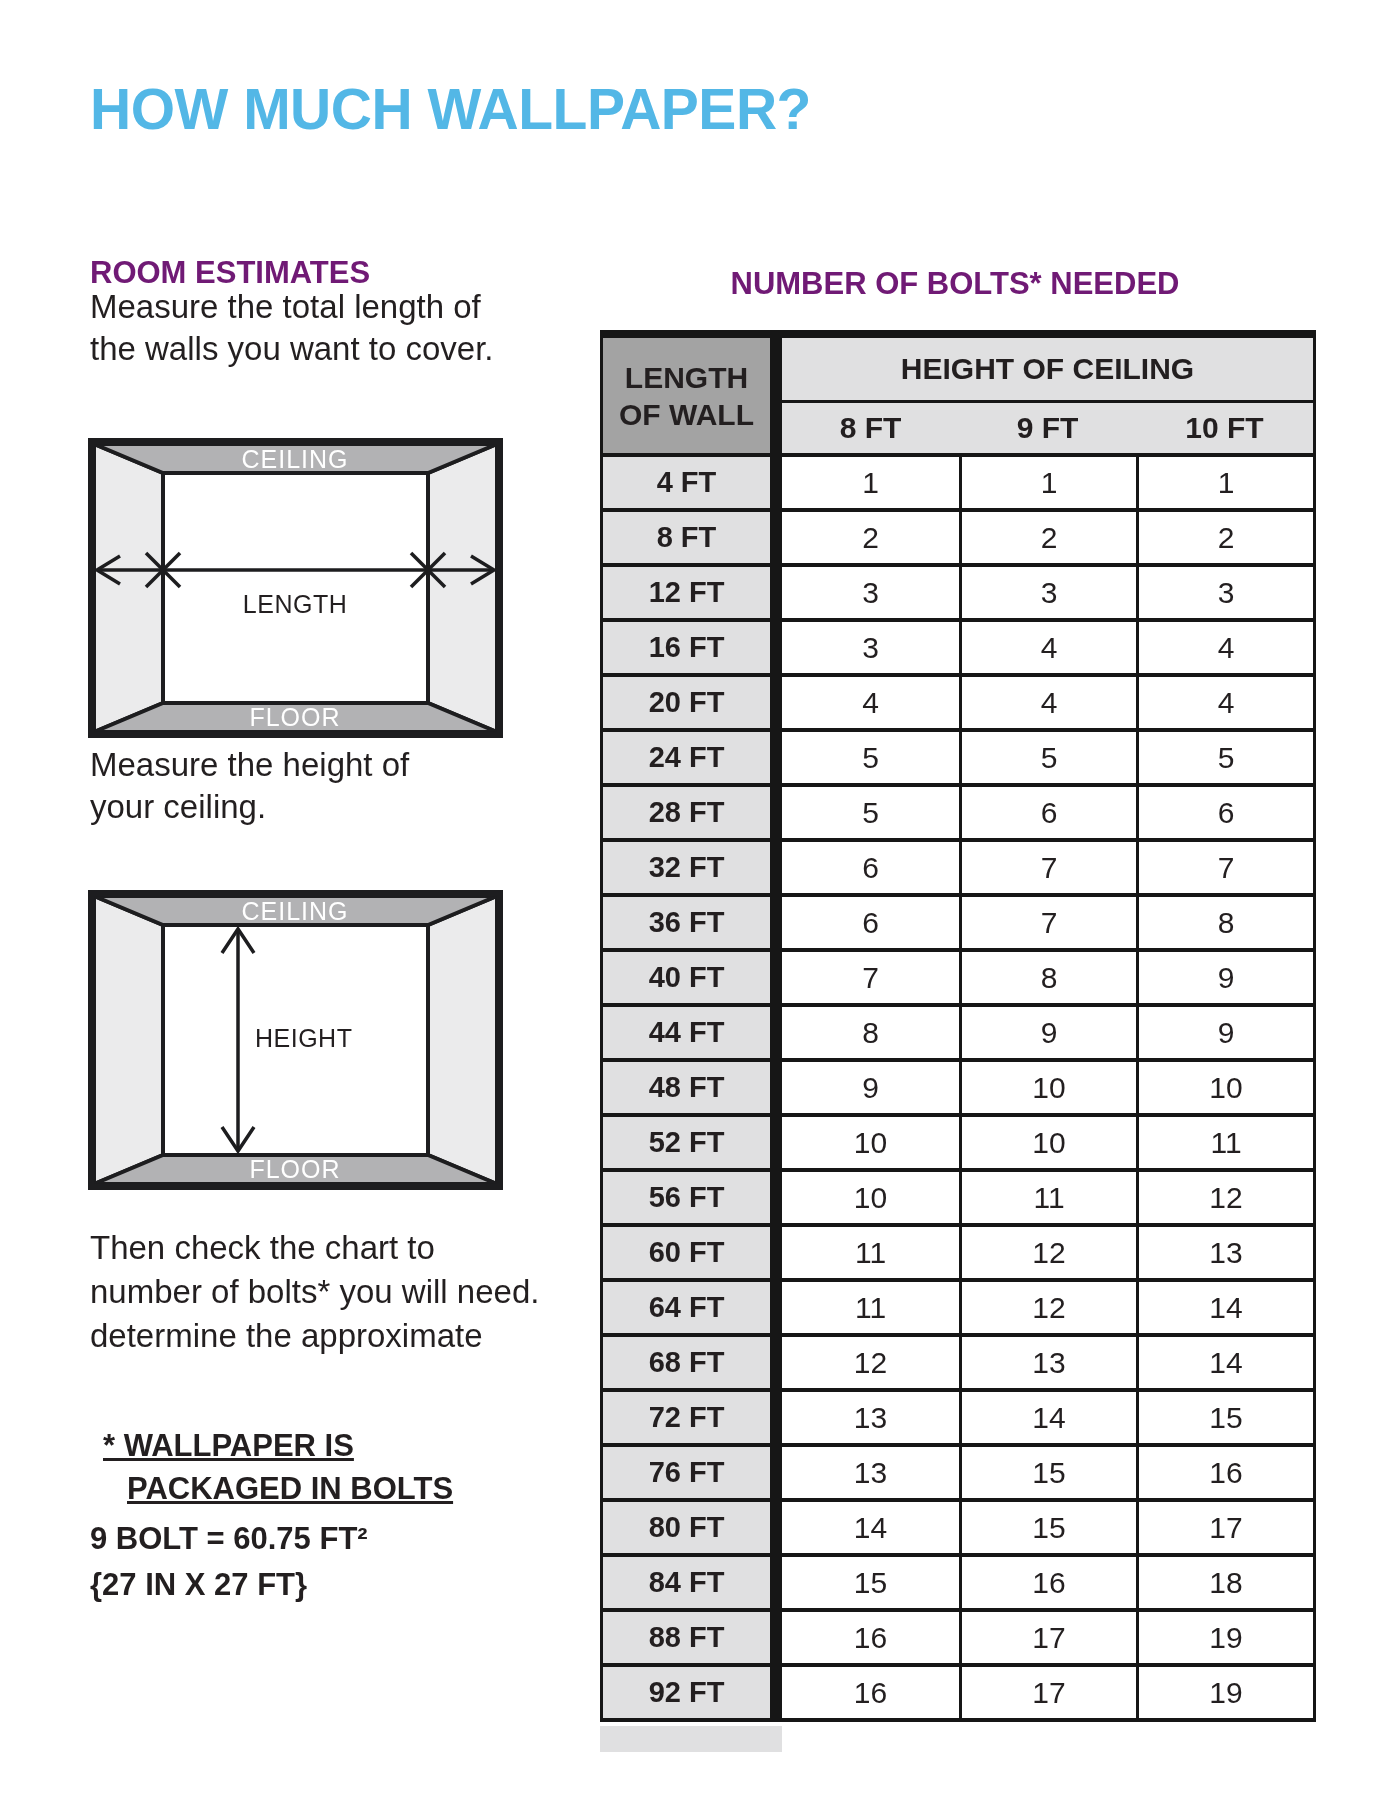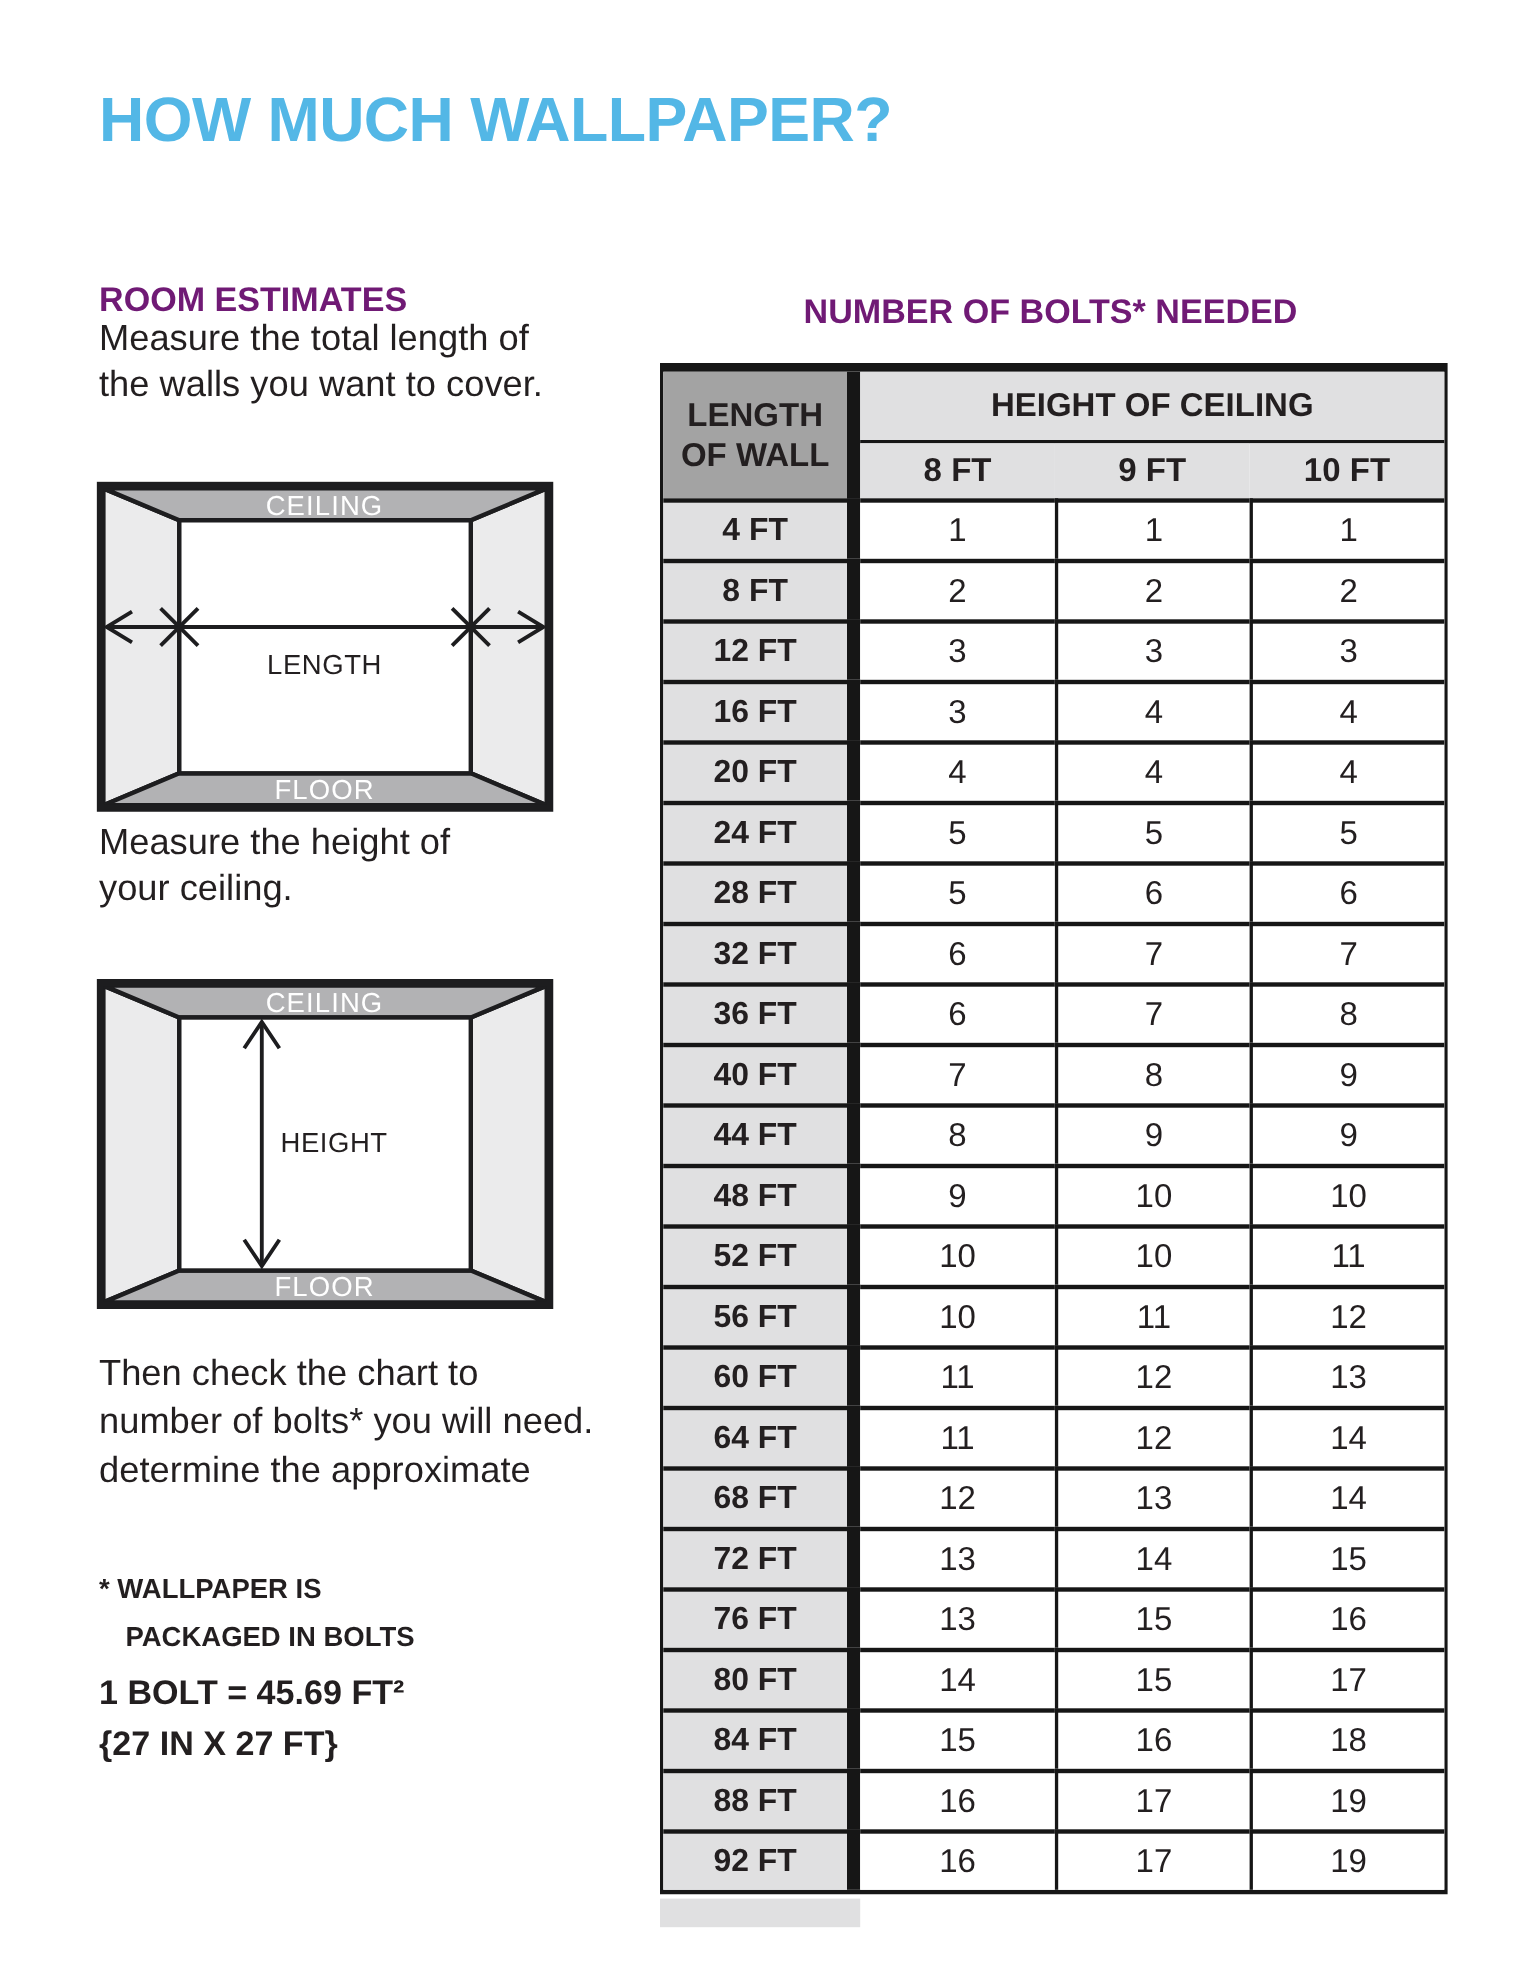--- a/index.html
+++ b/index.html
@@ -20,21 +20,21 @@
     font-size:31px; font-weight:bold; color:#701a75; white-space:nowrap;
   }
   .heading-left { left:90px; top:255px; }
   .heading-table { left:600px; top:266px; width:710px; text-align:center; }
 
   
   .para { left:90px; font-size:33px; line-height:42px; color:#231F20; }
   .para .line { display:block; white-space:nowrap; }
   .para-3 { line-height:44px; }
 
-  .footnote { left:90px; top:1424px; font-size:25px; font-weight:bold; line-height:43px; }
+  .footnote { left:103px; top:1424px; font-size:31px; font-weight:bold; line-height:43px;text-decoration:underline; }
   .footnote .line { display:block; white-space:nowrap; }
   .footnote .indent { padding-left:24px; }
   .boltinfo { left:90px; top:1516px; font-size:31px; font-weight:bold; line-height:46px; }
   .boltinfo .line { display:block; white-space:nowrap; }
 
   
   .diagram { position:absolute; left:88px; width:415px; height:300px; }
   .d1 { top:438px; }
   .d2 { top:890px; }
   .diagram text { font-family:"Liberation Sans", sans-serif; }
@@ -137,21 +137,21 @@
     <span class="line">number of bolts* you will need.</span>
     <span class="line">determine the approximate</span>
   </div>
 
   <div class="abs footnote">
     <span class="line">* WALLPAPER IS</span>
     <span class="line indent">PACKAGED IN BOLTS</span>
   </div>
 
   <div class="abs boltinfo">
-    <span class="line">1 BOLT = 45.69 FT²</span>
+    <span class="line">9 BOLT = 60.75 FT²</span>
     <span class="line">{27 IN X 27 FT}</span>
   </div>
 
   <div class="abs section-heading heading-table">NUMBER OF BOLTS* NEEDED</div>
 
   <div class="abs table-wrap">
     <table class="bolts">
       <colgroup>
           <col class="c0">
           <col class="c1">

